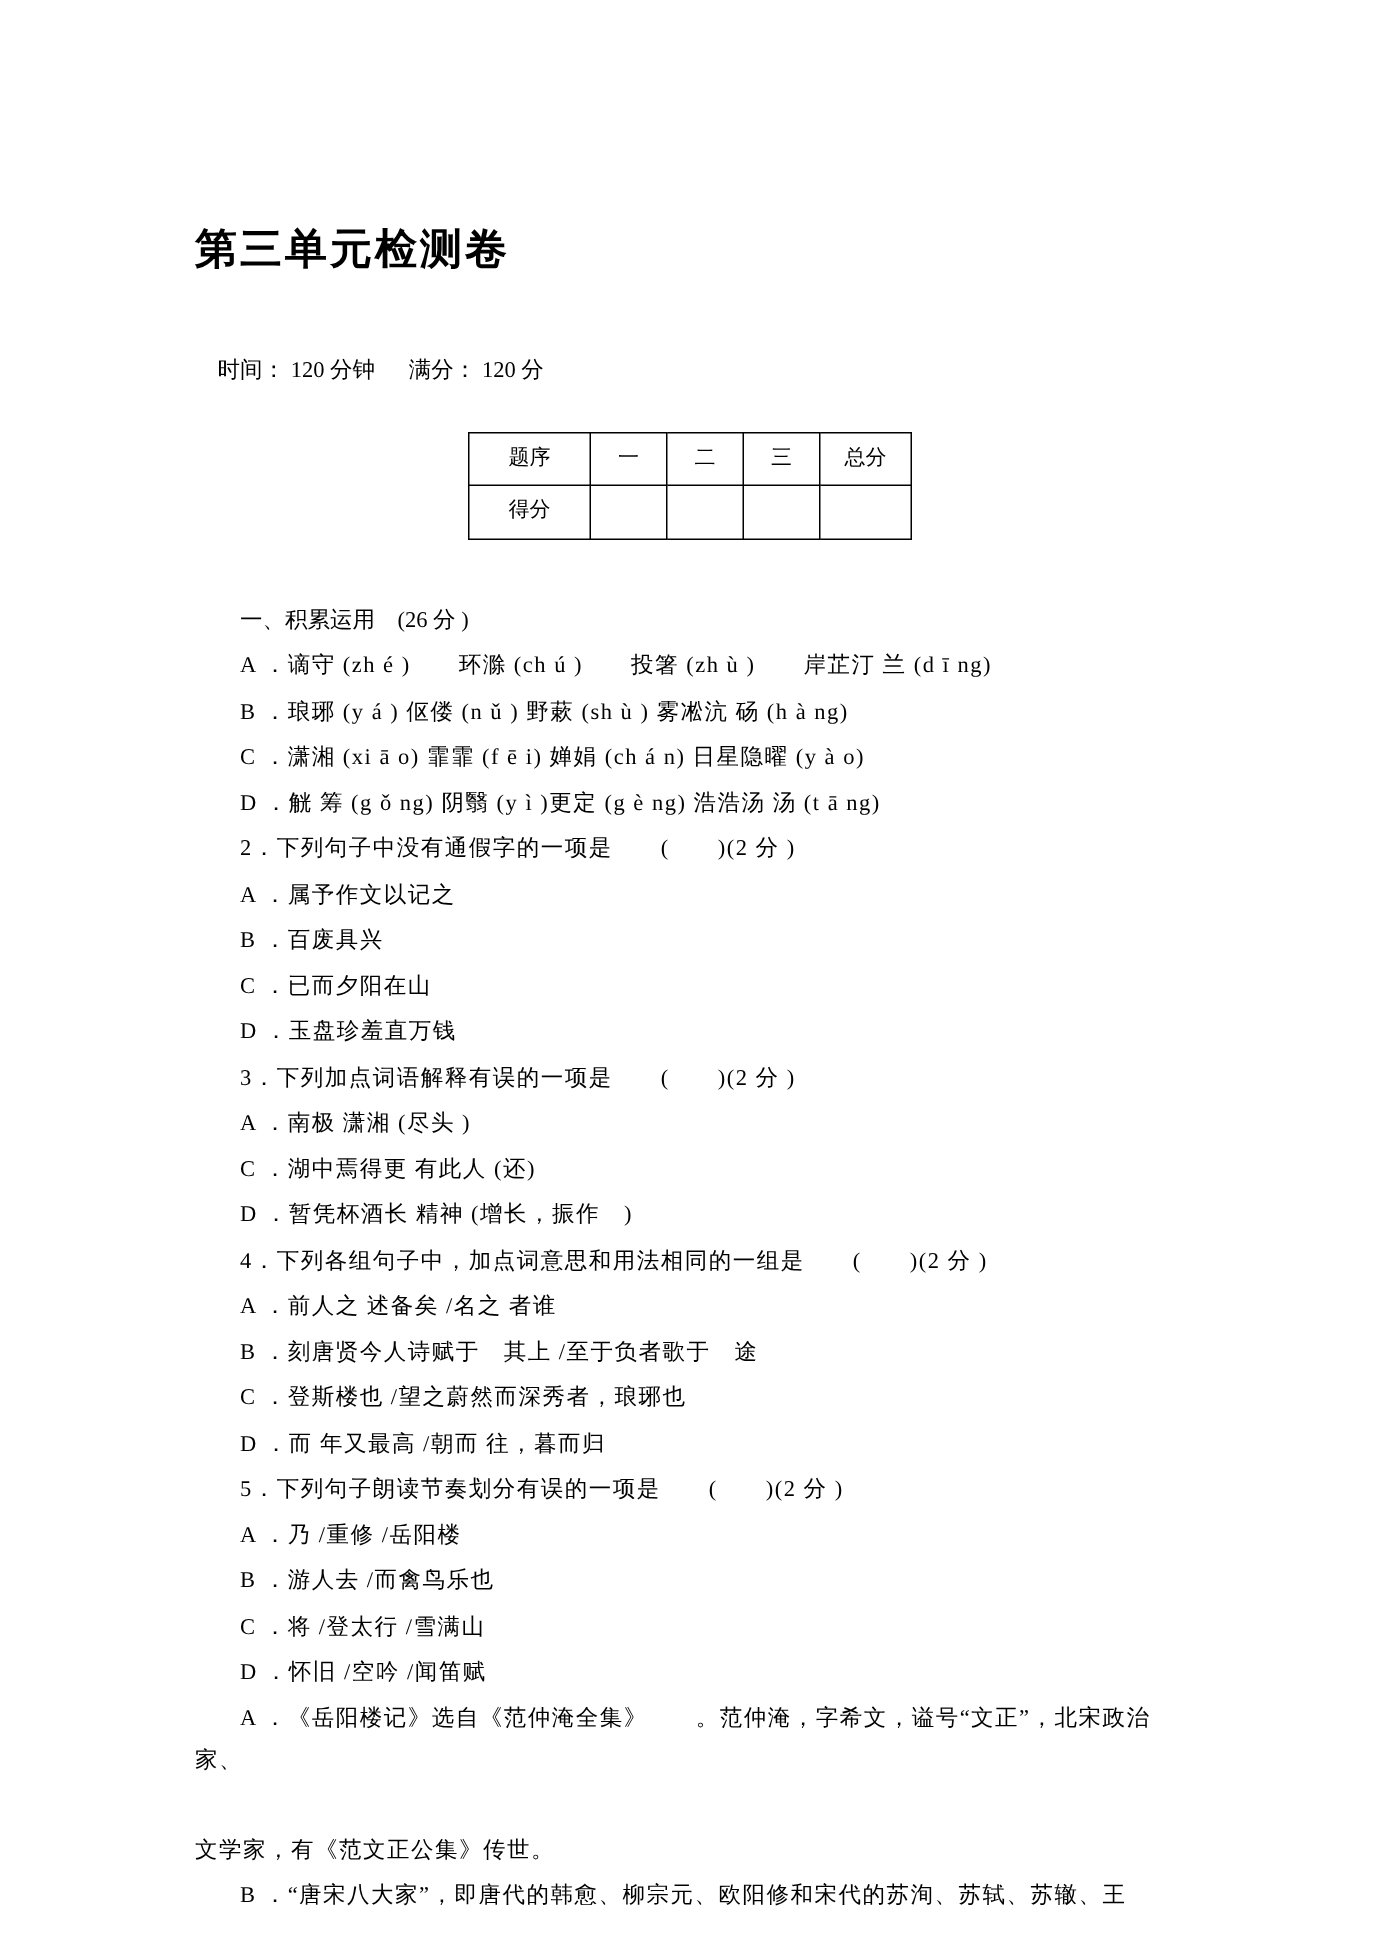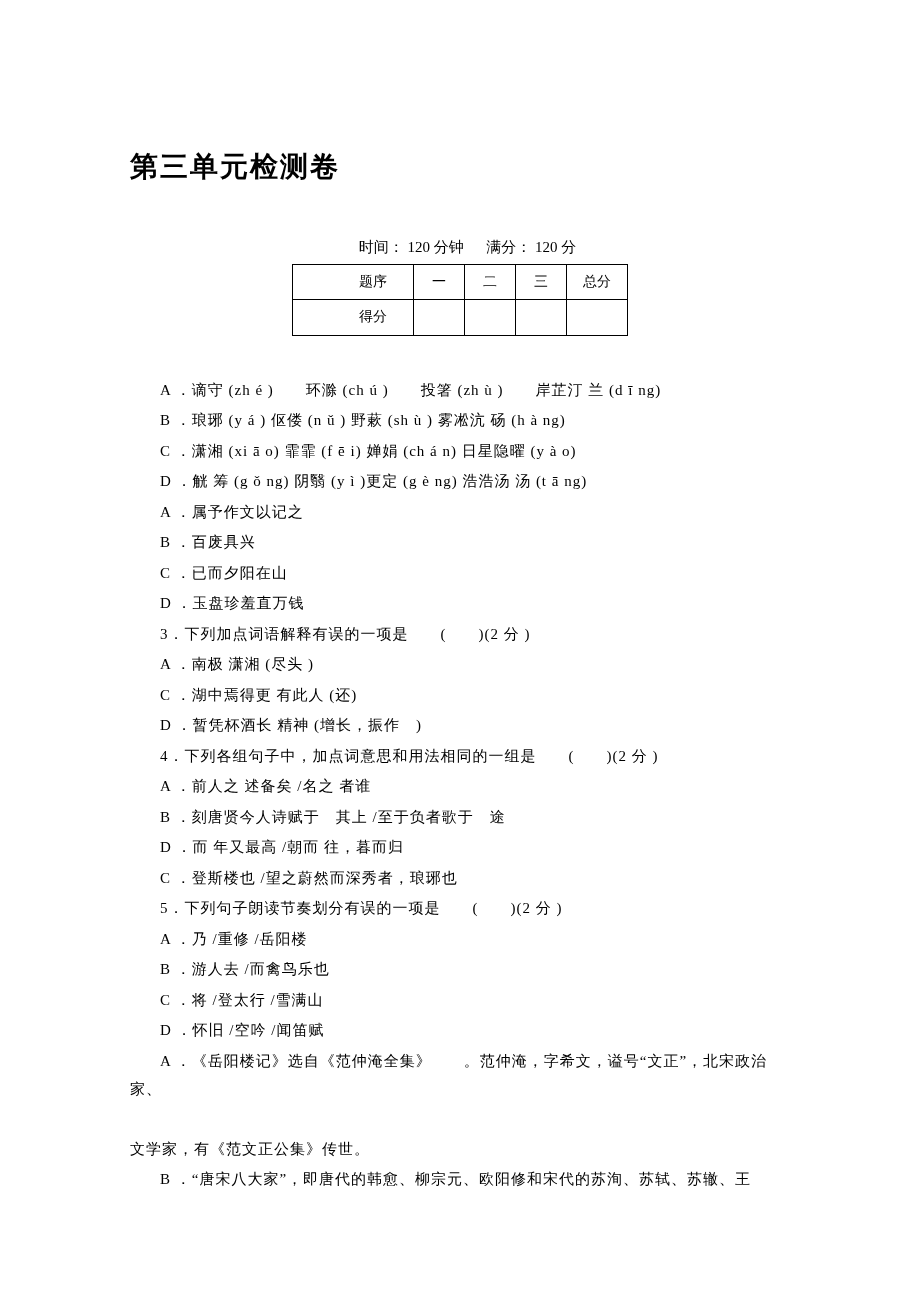--- a/index.html
+++ b/index.html
@@ -15,35 +15,34 @@
   .page {
     padding: 140px 130px 60px 130px;
   }
   .title {
     font-size: 28px;
     font-weight: bold;
     margin-bottom: 40px;
     letter-spacing: 2px;
   }
   .time-row {
-    margin-bottom: 2px;
+    margin-bottom: 26px;
     text-indent: 1em;
-    text-align: center;
   }
   .score-table {
     border-collapse: collapse;
     margin: 0 auto 40px auto;
   }
   .score-table td {
     border: 1px solid #000;
     text-align: center;
     padding: 4px 0;
     font-size: 14px;
   }
-  .score-table .lbl { width: 80px; padding-left: 40px; }
+  .score-table .lbl { width: 80px; }
   .score-table .col { width: 50px; }
   .score-table .total { width: 60px; }
   .section {
     text-indent: 2em;
     margin-bottom: 2px;
   }
   .q {
     text-indent: 2em;
     margin-bottom: 2px;
     letter-spacing: 1px;
@@ -84,41 +83,43 @@
     <tr>
       <td class="lbl">得分</td>
       <td></td>
       <td></td>
       <td></td>
       <td></td>
     </tr>
   </tbody>
     </table>
 
+  <div class="section">一、积累运用　(26 分 )</div>
 
   <div class="opt">A ．谪守 (zh é )　　环滁 (ch ú )　　投箸 (zh ù )　　岸芷汀 兰 (d ī ng)</div>
   <div class="opt">B ．琅琊 (y á ) 伛偻 (n ǔ ) 野蔌 (sh ù ) 雾凇沆 砀 (h à ng)</div>
   <div class="opt">C ．潇湘 (xi ā o) 霏霏 (f ē i) 婵娟 (ch á n) 日星隐曜 (y à o)</div>
   <div class="opt">D ．觥 筹 (g ǒ ng) 阴翳 (y ì )更定 (g è ng) 浩浩汤 汤 (t ā ng)</div>
 
+  <div class="q">2．下列句子中没有通假字的一项是　　(　　)(2 分 )</div>
   <div class="opt">A ．属予作文以记之</div>
   <div class="opt">B ．百废具兴</div>
   <div class="opt">C ．已而夕阳在山</div>
   <div class="opt">D ．玉盘珍羞直万钱</div>
 
   <div class="q">3．下列加点词语解释有误的一项是　　(　　)(2 分 )</div>
   <div class="opt">A ．南极 潇湘 (尽头 )</div>
   <div class="opt">C ．湖中焉得更 有此人 (还)</div>
   <div class="opt">D ．暂凭杯酒长 精神 (增长，振作　)</div>
 
   <div class="q">4．下列各组句子中，加点词意思和用法相同的一组是　　(　　)(2 分 )</div>
   <div class="opt">A ．前人之 述备矣 /名之 者谁</div>
   <div class="opt">B ．刻唐贤今人诗赋于　其上 /至于负者歌于　途</div>
+  <div class="opt">C ．登斯楼也 /望之蔚然而深秀者，琅琊也</div>
   <div class="opt">D ．而 年又最高 /朝而 往，暮而归</div>
-  <div class="opt">C ．登斯楼也 /望之蔚然而深秀者，琅琊也</div>
 
   <div class="q">5．下列句子朗读节奏划分有误的一项是　　(　　)(2 分 )</div>
   <div class="opt">A ．乃 /重修 /岳阳楼</div>
   <div class="opt">B ．游人去 /而禽鸟乐也</div>
   <div class="opt">C ．将 /登太行 /雪满山</div>
   <div class="opt">D ．怀旧 /空吟 /闻笛赋</div>
 
   <div class="opt">A ．《岳阳楼记》选自《范仲淹全集》　　。范仲淹，字希文，谥号“文正”，北宋政治家、</div>
   <div class="opt noindent">文学家，有《范文正公集》传世。</div>
   <div class="opt">B ．“唐宋八大家”，即唐代的韩愈、柳宗元、欧阳修和宋代的苏洵、苏轼、苏辙、王</div>

